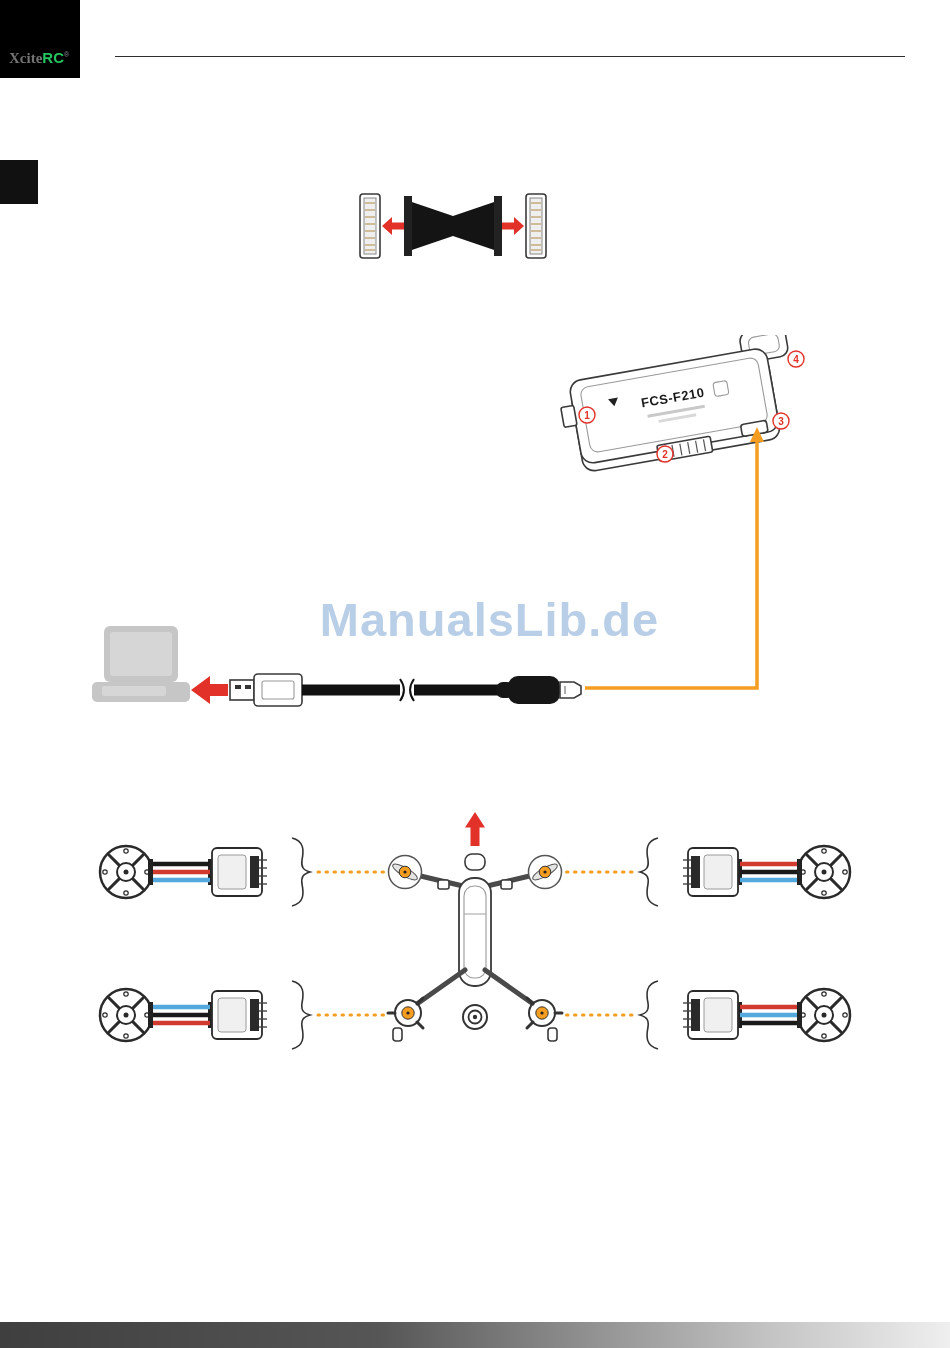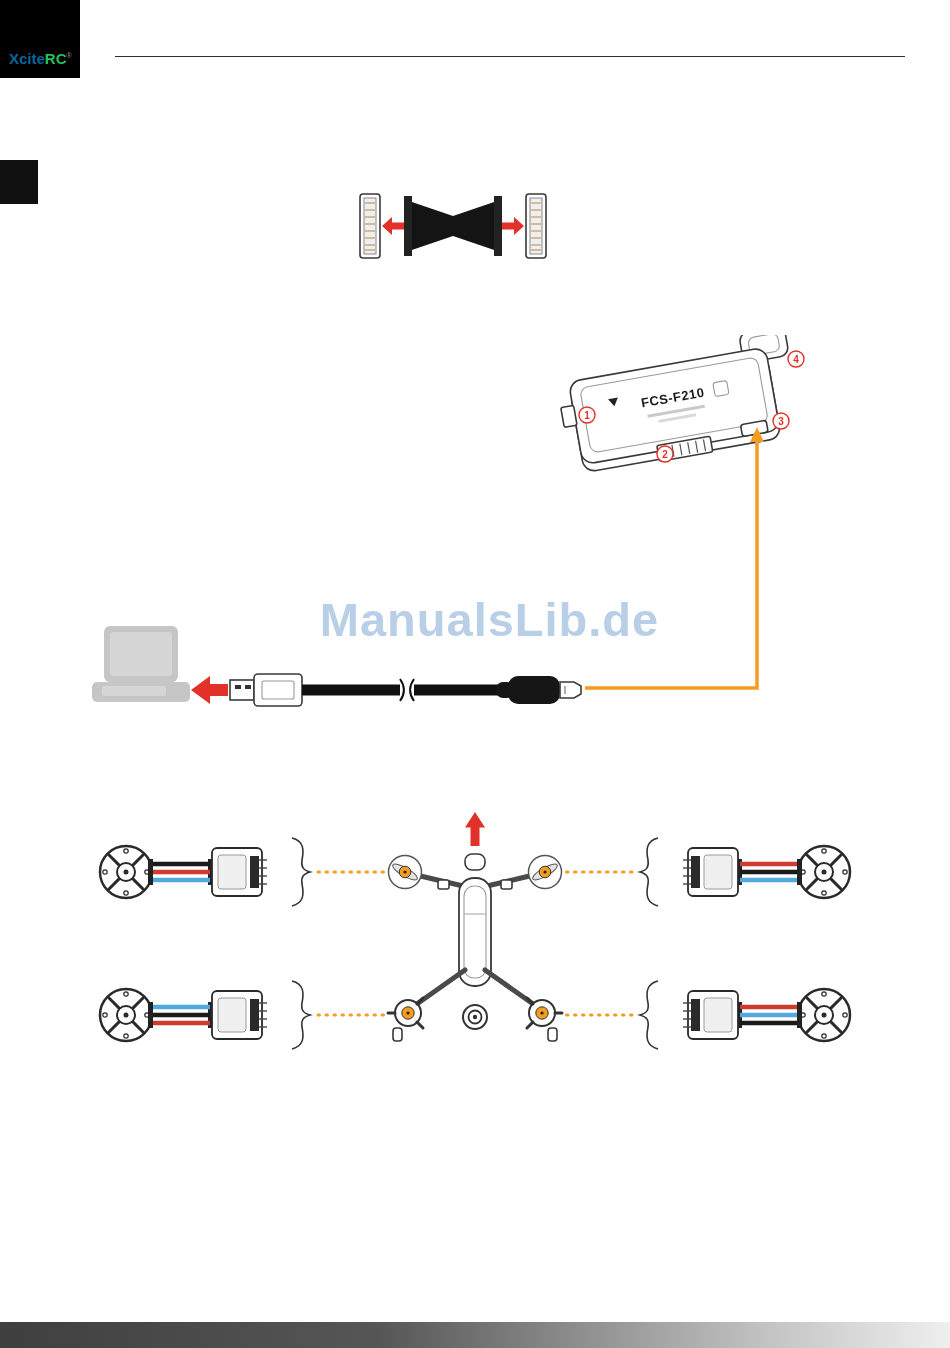--- a/index.html
+++ b/index.html
@@ -6,21 +6,21 @@
   html,body { background:#ffffff; }
   .page {
     position:relative; width:950px; height:1348px; background:#fff;
     overflow:hidden; font-family:"Liberation Sans", sans-serif;
   }
   .abs { position:absolute; }
 
   
   .logo-block { left:0; top:0; width:80px; height:78px; background:#000; }
   .logo-text { position:absolute; left:9px; bottom:11px; font-size:15px; white-space:nowrap; }
-  .logo-bold { font-weight:bold; color:#0369a1; }
+  .logo-bold { font-weight:bold; color:#737373;font-family:Liberation Serif, serif; }
   .logo-light { font-weight:bold; color:#22c55e; }
   .logo-reg { font-size:7px; color:#8d9299; vertical-align:super; }
   .header-rule { left:115px; top:56px; width:790px; height:0; border-top:1.6px solid #2e2e2e; }
   .section-tab { left:0; top:160px; width:38px; height:44px; background:#111; }
 
   
   .watermark {
     left:0; top:592px; width:100%; text-align:center;
     font-size:47px; font-weight:bold; color:#b9cfe7; letter-spacing:1px;padding-left:29px;
   }

